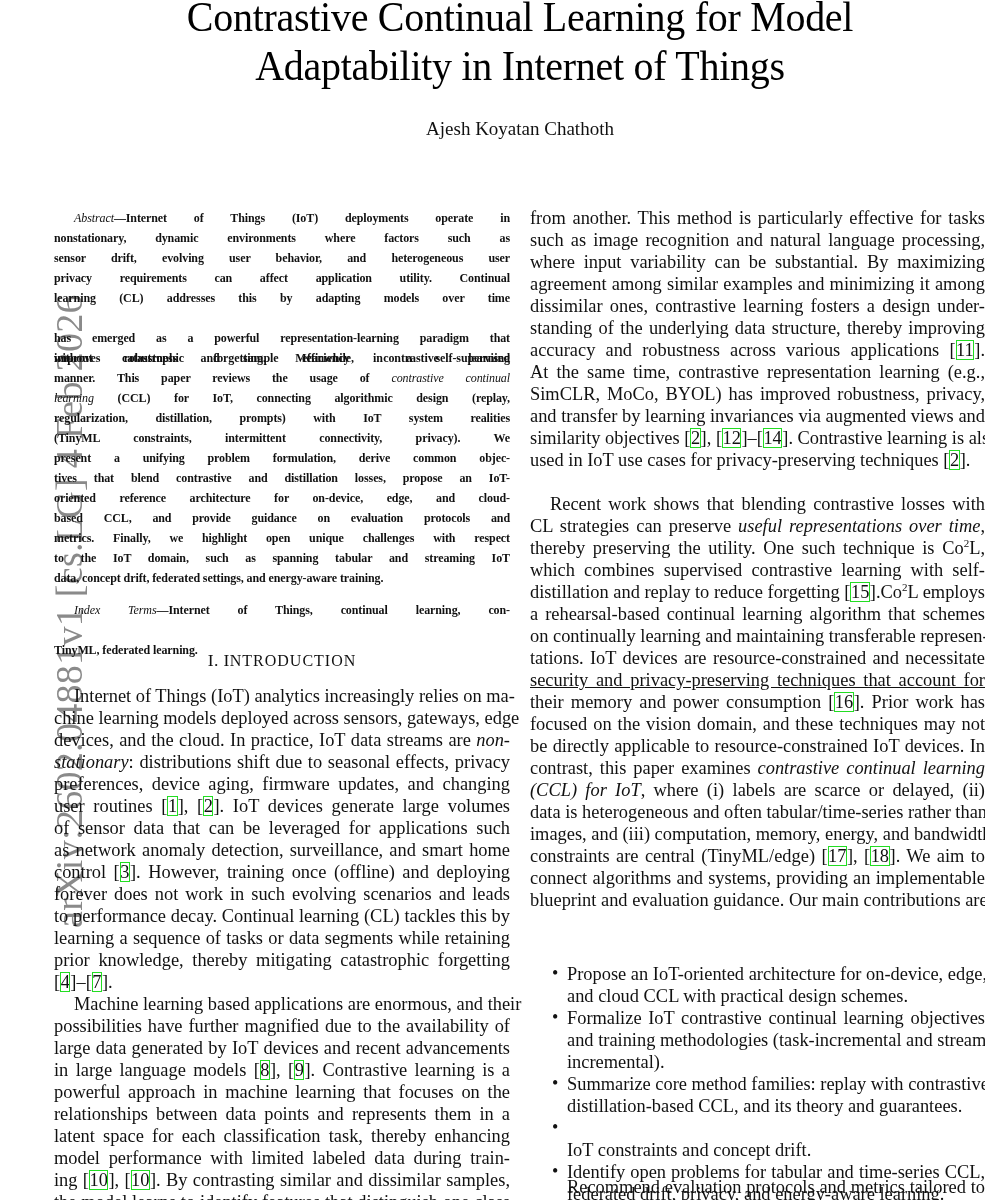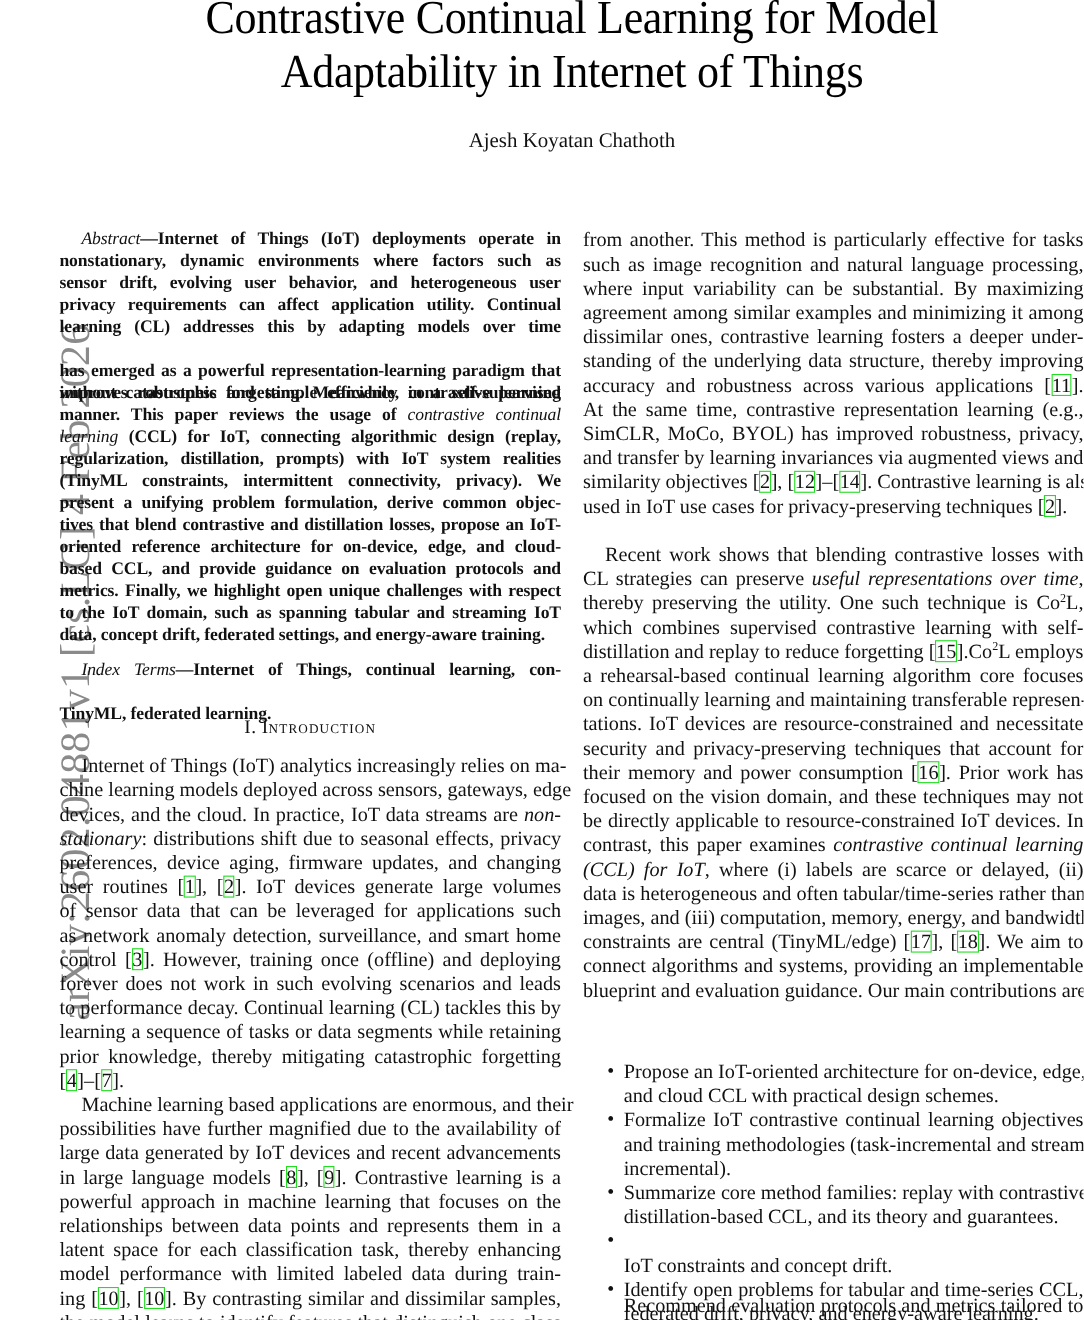--- a/index.html
+++ b/index.html
@@ -15,28 +15,28 @@
   .stamp { position: absolute; left: 4px; top: 308px; width: 44px; height: 620px; }
   .stamp span { position: absolute; left: 44px; top: 620px; transform-origin: 0 0;
                 transform: rotate(-90deg); white-space: nowrap;
                 font-size: 38px; line-height: 42px; color: #8a8a8a; letter-spacing: 0.3px; }
   .col { position: absolute; }
   .col-left { left: 54px; width: 456px; }
   .col-right { left: 530px; width: 455px; }
   .line { position: absolute; left: 0; width: 100%; white-space: nowrap;
           text-align: justify; text-align-last: justify; font-size: 18.4px; line-height: 22px; height: 22px; }
   .line.last { text-align-last: left; }
-  .line.bold { font-weight: bold; font-size: 16px; letter-spacing: -0.1px; }
+  .line.bold { font-weight: bold; font-size: 12px; letter-spacing: -0.1px; }
   .line.indent { padding-left: 20px; box-sizing: border-box; }
   .it { font-style: italic; }
   .bi { font-style: italic; font-weight: normal; }
   .cite { outline: 1.5px solid #22dd22; outline-offset: -1px; padding: 0 0.5px; }
   .heading { position: absolute; left: 54px; width: 456px; top: 650px; text-align: center;
              font-size: 17.5px; letter-spacing: 0.4px; }
-  .heading .sc { font-size: 12px; letter-spacing: 1px; }
+  .heading .sc { font-size: 16px; letter-spacing: 1px; }
   .bullet-dot { position: absolute; left: 22px; font-size: 18px; }
   sup { font-size: 11px; line-height: 0; vertical-align: 7px; }
 </style>
 </head>
 <body>
 
 <div class="title title-1">Contrastive Continual Learning for Model</div>
 <div class="title title-2">Adaptability in Internet of Things</div>
 <div class="author">Ajesh Koyatan Chathoth</div>
 
@@ -94,37 +94,37 @@
 
 <div class="heading">
   <span>I. </span><span>I</span><span class="sc">NTRODUCTION</span>
 </div>
 
 <div class="col col-right" style="top:0;height:1200px;">
     <div class="line " style="top: 207px;"><span>from another. This method is particularly effective for tasks</span></div>
     <div class="line " style="top: 229px;"><span>such as image recognition and natural language processing,</span></div>
     <div class="line " style="top: 251px;"><span>where input variability can be substantial. By maximizing</span></div>
     <div class="line " style="top: 273px;"><span>agreement among similar examples and minimizing it among</span></div>
-    <div class="line " style="top: 295px;"><span>dissimilar ones, contrastive learning fosters a deeper under-</span></div>
+    <div class="line " style="top: 295px;"><span>dissimilar ones, contrastive learning fosters a design under-</span></div>
     <div class="line " style="top: 317px;"><span>standing of the underlying data structure, thereby improving</span></div>
     <div class="line " style="top: 339px;"><span>accuracy and robustness across various applications [</span><span class="cite">11</span><span>].</span></div>
     <div class="line " style="top: 361px;"><span>At the same time, contrastive representation learning (e.g.,</span></div>
     <div class="line " style="top: 383px;"><span>SimCLR, MoCo, BYOL) has improved robustness, privacy,</span></div>
     <div class="line " style="top: 405px;"><span>and transfer by learning invariances via augmented views and</span></div>
     <div class="line " style="top: 427px;"><span>similarity objectives [</span><span class="cite">2</span><span>], [</span><span class="cite">12</span><span>]–[</span><span class="cite">14</span><span>]. Contrastive learning is also</span></div>
     <div class="line last" style="top: 449px;"><span>used in IoT use cases for privacy-preserving techniques [</span><span class="cite">2</span><span>].</span></div>
     <div class="line indent" style="top: 493px;"><span>Recent work shows that blending contrastive losses with</span></div>
     <div class="line " style="top: 515px;"><span>CL strategies can preserve </span><span class="it">useful representations over time</span><span>,</span></div>
     <div class="line " style="top: 537px;"><span>thereby preserving the utility. One such technique is Co</span><sup>2</sup><span>L,</span></div>
     <div class="line " style="top: 559px;"><span>which combines supervised contrastive learning with self-</span></div>
     <div class="line " style="top: 581px;"><span>distillation and replay to reduce forgetting [</span><span class="cite">15</span><span>].Co</span><sup>2</sup><span>L employs</span></div>
-    <div class="line " style="top: 603px;"><span>a rehearsal-based continual learning algorithm core focuses</span></div>
+    <div class="line " style="top: 603px;"><span>a rehearsal-based continual learning algorithm that schemes</span></div>
     <div class="line " style="top: 625px;"><span>on continually learning and maintaining transferable represen-</span></div>
     <div class="line " style="top: 647px;"><span>tations. IoT devices are resource-constrained and necessitate</span></div>
-    <div class="line " style="top: 669px;"><span>security and privacy-preserving techniques that account for</span></div>
+    <div class="line " style="top: 669px; text-decoration: underline;"><span>security and privacy-preserving techniques that account for</span></div>
     <div class="line " style="top: 691px;"><span>their memory and power consumption [</span><span class="cite">16</span><span>]. Prior work has</span></div>
     <div class="line " style="top: 713px;"><span>focused on the vision domain, and these techniques may not</span></div>
     <div class="line " style="top: 735px;"><span>be directly applicable to resource-constrained IoT devices. In</span></div>
     <div class="line " style="top: 757px;"><span>contrast, this paper examines </span><span class="it">contrastive continual learning</span></div>
     <div class="line " style="top: 779px;"><span class="it">(CCL) for IoT</span><span>, where (i) labels are scarce or delayed, (ii)</span></div>
     <div class="line " style="top: 801px;"><span>data is heterogeneous and often tabular/time-series rather than</span></div>
     <div class="line " style="top: 823px;"><span>images, and (iii) computation, memory, energy, and bandwidth</span></div>
     <div class="line " style="top: 845px;"><span>constraints are central (TinyML/edge) [</span><span class="cite">17</span><span>], [</span><span class="cite">18</span><span>]. We aim to</span></div>
     <div class="line " style="top: 867px;"><span>connect algorithms and systems, providing an implementable</span></div>
     <div class="line " style="top: 889px;"><span>blueprint and evaluation guidance. Our main contributions are:</span></div>

